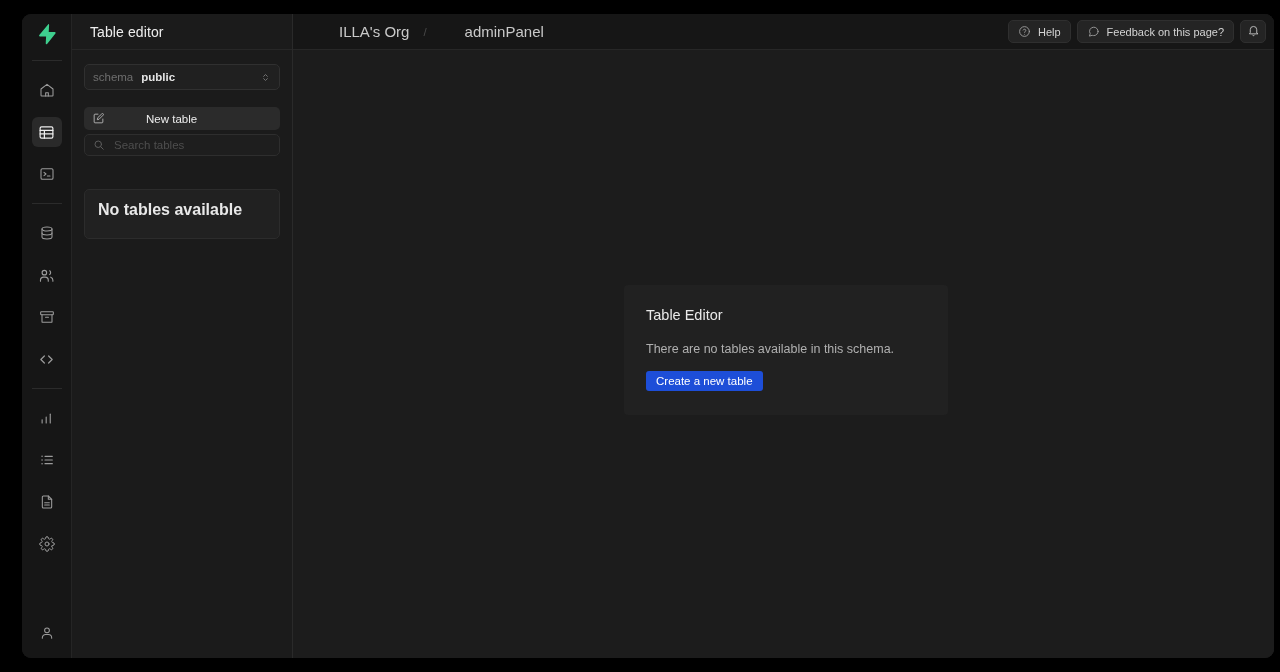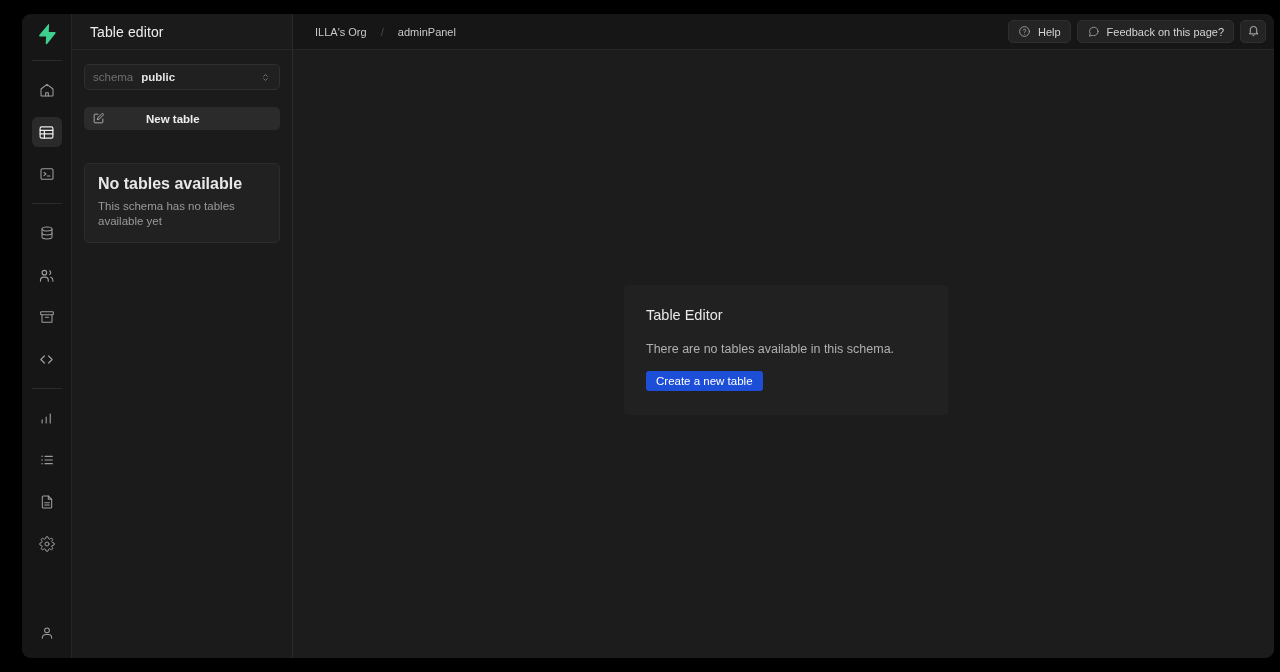--- a/index.html
+++ b/index.html
@@ -120,21 +120,21 @@
     background: #2b2b2b;
     background-image: radial-gradient(#3b3b3b 0.6px, transparent 0.6px);
     background-size: 6px 6px;
     border-radius: 5px;
     display: flex;
     align-items: center;
     padding: 0 8px;
     gap: 9px;
     cursor: pointer;
   }
-  .new-table-btn .lbl { color: #ededed; font-size: 11.5px; font-weight: bold; padding-left: 32px; }
+  .new-table-btn .lbl { color: #ededed; font-size: 11.5px; font-weight: normal; padding-left: 32px; }
   .new-table-btn .ic { color: #b4b4b4; display: flex; }
 
   .search-box {
     margin-top: 4px;
     height: 22px;
     background: #1e1e1e;
     border: 1px solid #2e2e2e;
     border-radius: 5px;
     display: flex;
     align-items: center;
@@ -187,24 +187,25 @@
     flex: 0 0 36px;
     border-bottom: 1px solid #272727;
     display: flex;
     align-items: center;
     padding: 0 8px 0 16px;
     background: #161616;
   }
   .breadcrumb { display: flex; align-items: center; gap: 0; }
   .crumb {
     color: #c9c9c9;
-    font-size: 11px;
+    font-size: 15px;
     padding: 3px 6px;
     border-radius: 4px;
     cursor: pointer;
+    margin-left: 24px;
   }
   .crumb-sep { color: #4a4a4a; font-size: 11.5px; padding: 0 8px; }
   .topbar-spacer { flex: 1 1 auto; }
   .topbar-actions { display: flex; align-items: center; gap: 6px; }
   .tb-btn {
     height: 23px;
     background: #242424;
     border: 1px solid #2f2f2f;
     border-radius: 5px;
     display: flex;
@@ -407,24 +408,32 @@
       <div class="new-table-btn">
         <span class="ic">
           <svg width="13" height="13" viewBox="0 0 24 24" fill="none" stroke="currentColor" stroke-width="1.7" stroke-linecap="round" stroke-linejoin="round">
             <path d="M11 4 H5.5 A1.5 1.5 0 0 0 4 5.5 v13 A1.5 1.5 0 0 0 5.5 20 h13 A1.5 1.5 0 0 0 20 18.5 V13"></path>
             <path d="M18.3 3.3 a1.7 1.7 0 0 1 2.4 2.4 L13 13.4 l-3.2.8 .8-3.2 Z"></path>
           </svg>
         </span>
         <span class="lbl">New table</span>
       </div>
 
+      <div class="search-box">
+        <span class="ic">
+          <svg width="12" height="12" viewBox="0 0 24 24" fill="none" stroke="currentColor" stroke-width="2" stroke-linecap="round">
+            <circle cx="10.5" cy="10.5" r="6.5"></circle>
+            <path d="M15.5 15.5 L20.5 20.5"></path>
+          </svg>
+        </span>
+        <input type="text" placeholder="Search tables" style="">
+      </div>
 
       <div class="empty-card">
         <div class="t">No tables available</div>
-        <div class="d">This schema has no tables available yet</div>
       </div>
 
     </div>
   </aside>
 
   <section id="main-col">
 
     <header id="topbar">
 
       <div class="breadcrumb">

